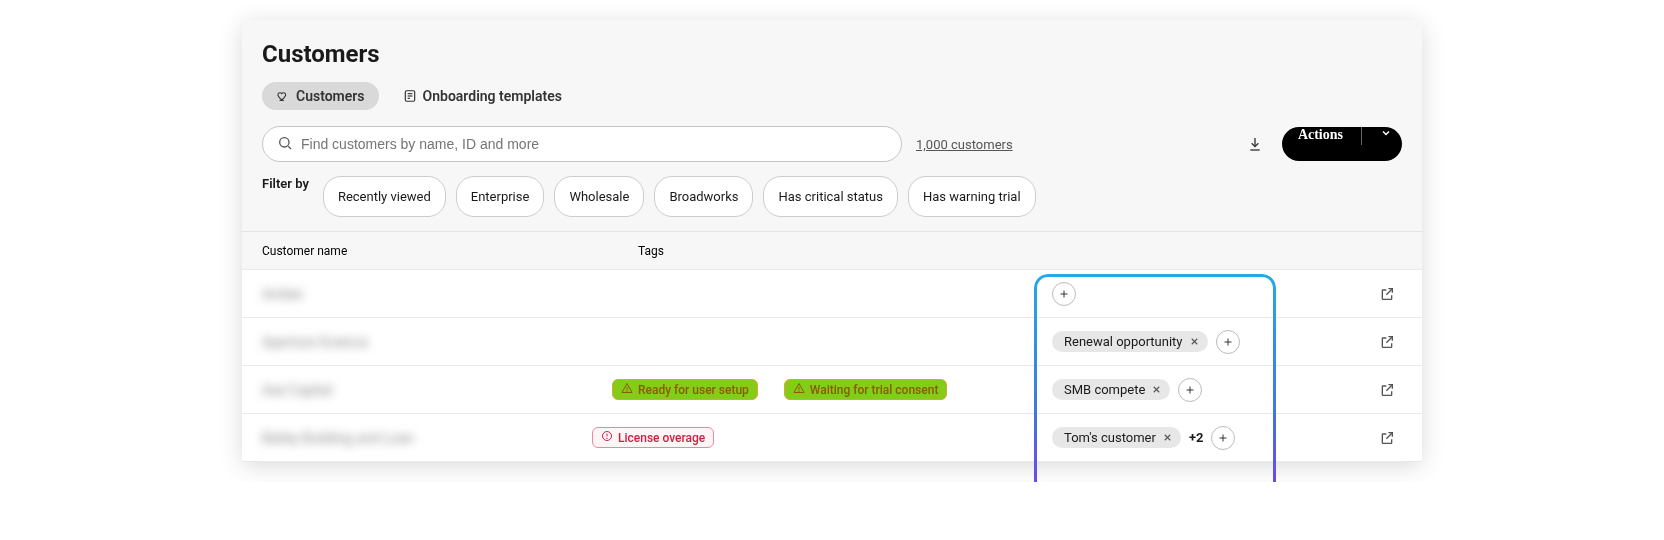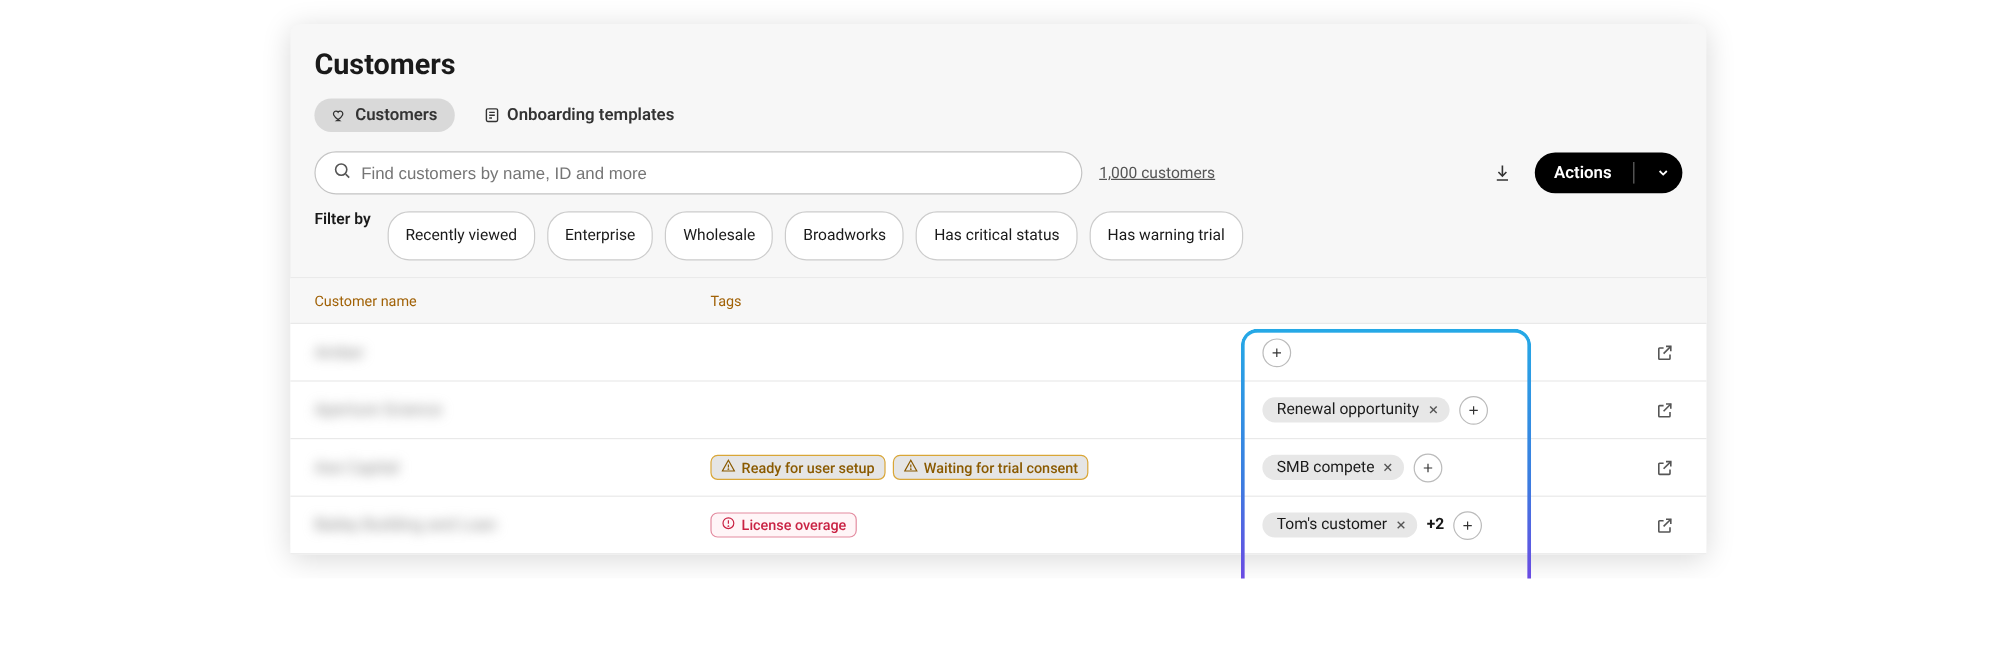--- a/index.html
+++ b/index.html
@@ -67,25 +67,26 @@
   .spacer { flex: 1; }
   .dl-btn {
     width: 26px; height: 26px;
     display: inline-flex; align-items: center; justify-content: center;
     cursor: pointer; color: #333;
   }
   .actions-btn {
     background: #000; color: #fff;
     border-radius: 20px;
     height: 34px;
-    display: inline-flex; align-items: center;
+    display: inline-flex; align-items: flex-start;
     padding: 0 10px 0 16px;
     font-weight: 600; font-size: 14px;
     gap: 18px;
     cursor: pointer;
+    font-family: Liberation Serif, serif;
   }
   .actions-btn .divider { width: 1px; height: 18px; background: rgba(255,255,255,0.4); }
   .actions-btn .chev { display:inline-flex; }
   .filter-row {
     display: flex; gap: 10px;
     margin-bottom: 14px;
     flex-wrap: wrap;
   }
   .filter-label { font-weight: 600; font-size: 13px; margin-right: 4px; }
   .chip {
@@ -104,37 +105,38 @@
   .thead, .trow {
     display: grid;
     grid-template-columns: 330px 460px 280px 1fr;
     align-items: center;
     min-height: 48px;
     border-bottom: 1px solid #e9e9e9;
     padding: 0 20px;
   }
   .thead {
     font-size: 12px;
-    color: #a16207;
+    color: #000000;
     background: #f7f7f7;
     min-height: 38px;
+    gap: 46px;
   }
   .blur-name {
     filter: blur(5px);
     color: #888;
     font-size: 14px;
   }
   .status-cell { display: flex; gap: 6px; flex-wrap: wrap; }
   .badge {
     display: inline-flex; align-items: center; gap: 5px;
     border-radius: 6px; padding: 2px 8px;
     font-size: 12px; font-weight: 500;
     border: 1px solid;
   }
-  .badge.warn { color: #8a5a00; border-color: #d9a637; background: #e5e5e5; }
+  .badge.warn { color: #8a5a00; border-color: #d9a637; background: #84cc16; margin-left: 20px; }
   .badge.err  { color: #c92243; border-color: #e38ca0; background: #fff5f7; }
   .tags-cell { display: flex; align-items: center; gap: 8px; }
   .tag {
     display: inline-flex; align-items: center; gap: 6px;
     background: #e7e7e7; border-radius: 14px;
     padding: 3px 8px 3px 12px; font-size: 13px;
   }
   .tag .x { cursor: pointer; color: #555; display:inline-flex; }
   .plus-btn {
     width: 24px; height: 24px; border-radius: 50%;

